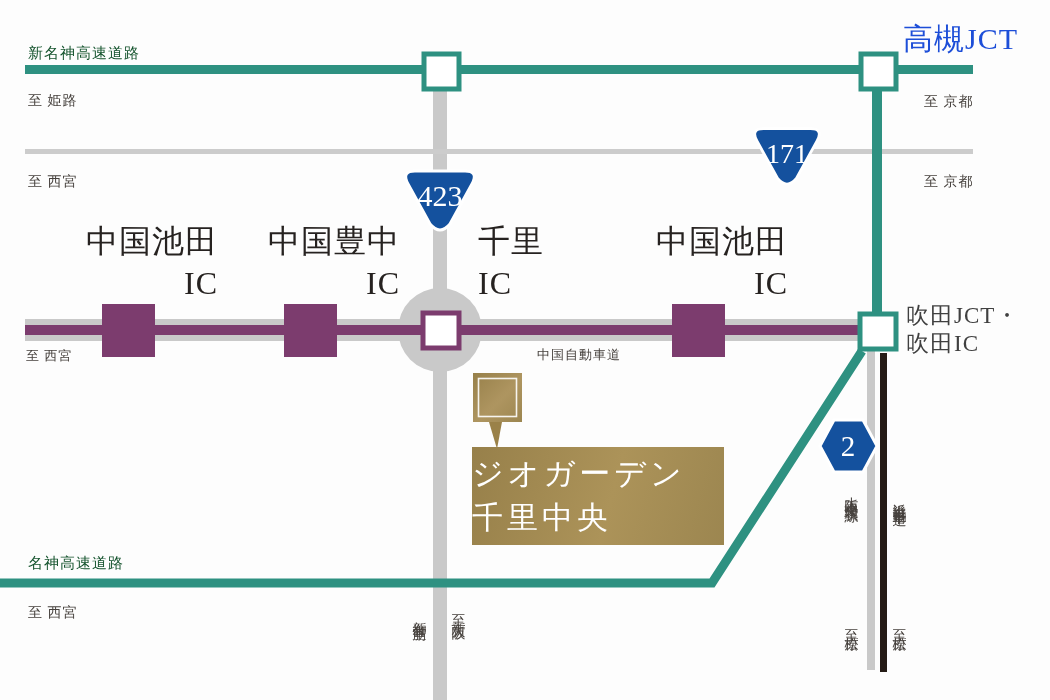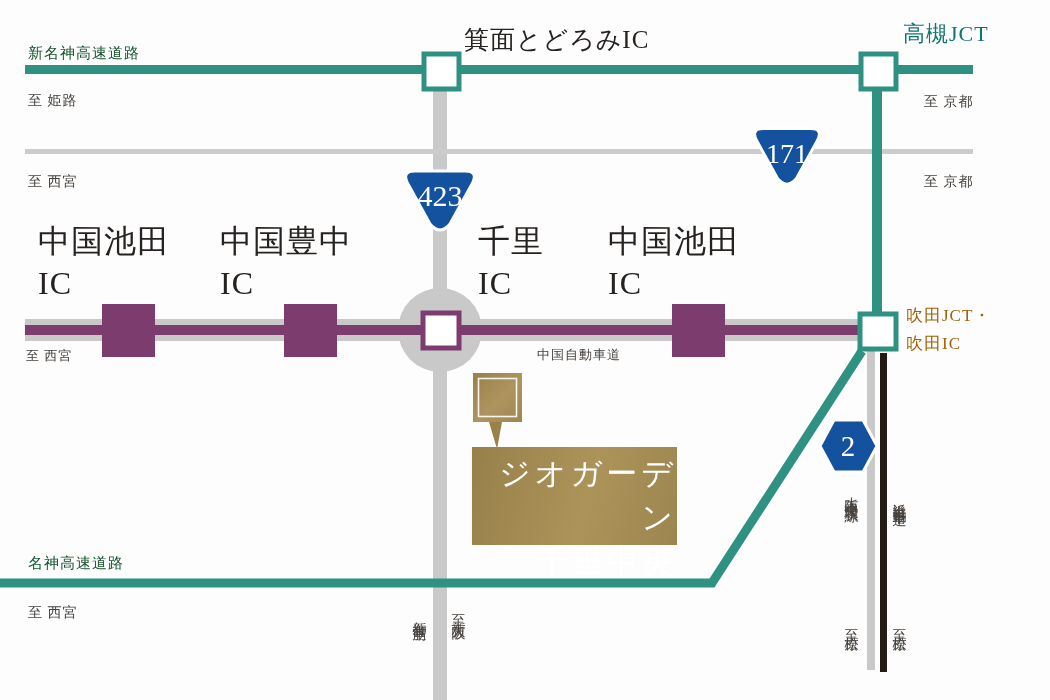--- a/index.html
+++ b/index.html
@@ -6,31 +6,31 @@
   html,body { margin:0; padding:0; background:#ffffff; }
   .map {
     position:relative; width:1050px; height:700px; background:#fdfdfd;
     overflow:hidden; font-family:"Liberation Serif","DejaVu Serif",serif;
   }
   .map svg.roads { position:absolute; left:0; top:0; }
   .lbl { position:absolute; white-space:nowrap; }
   .rd-name { font-size:15px; letter-spacing:1px; color:#14532d; }
   .dest { font-size:14px; letter-spacing:1px; color:#46413d;margin-top:13px; }
   .dest-sm { font-size:13px; letter-spacing:1px; color:#46413d; }
-  .ic-name { font-size:32px; line-height:42px; letter-spacing:1px; color:#262220; text-align:left; }
+  .ic-name { font-size:32px; line-height:42px; letter-spacing:1px; color:#262220; text-align:right; }
   .ic-name.left { text-align:left; }
-  .jct-big { font-size:22px; letter-spacing:1px; color:#0f766e; }
+  .jct-big { font-size:30px; letter-spacing:1px; color:#1d4ed8; }
   .jct-med { font-size:25px; letter-spacing:1px; color:#262220; }
-  .jct-two { font-size:17px; line-height:28px; letter-spacing:1px; color:#a16207; }
+  .jct-two { font-size:23px; line-height:28px; letter-spacing:1px; color:#404040; }
   .vtext { writing-mode:vertical-rl; text-orientation:mixed; font-size:14px;
            letter-spacing:2px; line-height:1.15; color:#46413d; }
   .prop-box {
-    position:absolute; left:472px; top:447px; width:205px; height:98px;
+    position:absolute; left:472px; top:447px; width:252px; height:98px;
     background:linear-gradient(105deg,#97804a 0%,#ac9359 55%,#9c8650 100%);
-    color:#ffffff; text-align:right; box-sizing:border-box; padding-top:5px;
+    color:#ffffff; text-align:left; box-sizing:border-box; padding-top:5px;
   }
   .prop-line { font-size:31px; line-height:44px; letter-spacing:4px; }
   .badge-num { font-family:"Liberation Serif","DejaVu Serif",serif; fill:#ffffff; }
 </style>
 </head>
 <body>
 
 <div class="map">
 
   <svg class="roads" width="1050" height="700" viewBox="0 0 1050 700">
@@ -81,21 +81,20 @@
     <use href="#triBadge" x="0" y="0" transform="translate(787,155) scale(0.94)" fill="#14519e" stroke="#ffffff" stroke-width="3"></use>
     <text x="787" y="163" text-anchor="middle" font-size="28" class="badge-num">171</text>
 
     <polygon points="820,446 834,420 863,420 877,446 863,472 834,472" fill="#14519e" stroke="#ffffff" stroke-width="3"></polygon>
     <text x="848" y="456" text-anchor="middle" font-size="29" class="badge-num">2</text>
   </svg>
 
   <div class="lbl rd-name" style="left:28px; top:44px;">新名神高速道路</div>
   <div class="lbl dest" style="left:28px; top:79px;">至 姫路</div>
   <div class="lbl dest" style="left:924px; top:80px;">至 京都</div>
-  <div class="lbl jct-med" style="left:464px; top:23px;">箕面とどろみIC</div>
   <div class="lbl jct-big" style="left:903px; top:19px;">高槻JCT</div>
 
   <div class="lbl dest" style="left:28px; top:160px;">至 西宮</div>
   <div class="lbl dest" style="left:924px; top:160px;">至 京都</div>
 
   <div class="lbl ic-name" style="left:38px; top:220px; width:180px;">
     <div>中国池田</div>
     <div>IC</div>
   </div>
   <div class="lbl ic-name" style="left:220px; top:220px; width:180px;">

